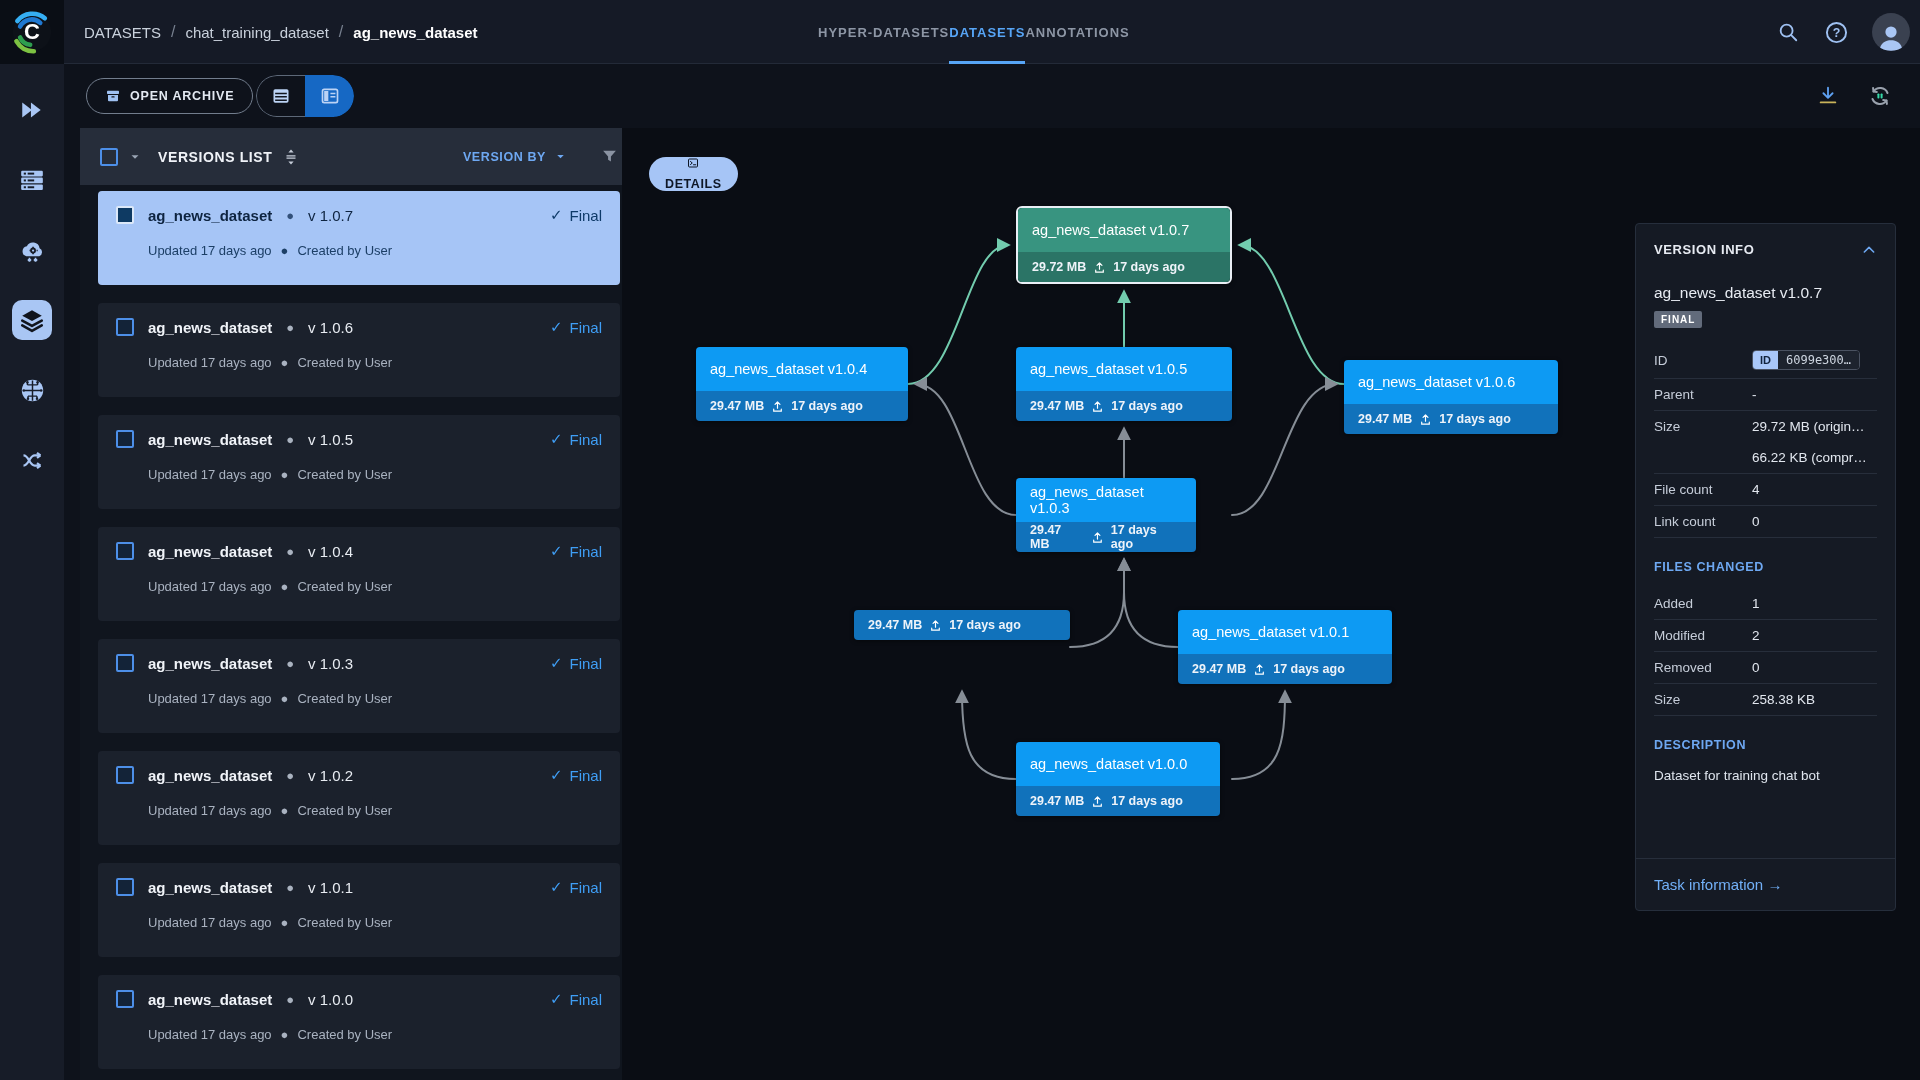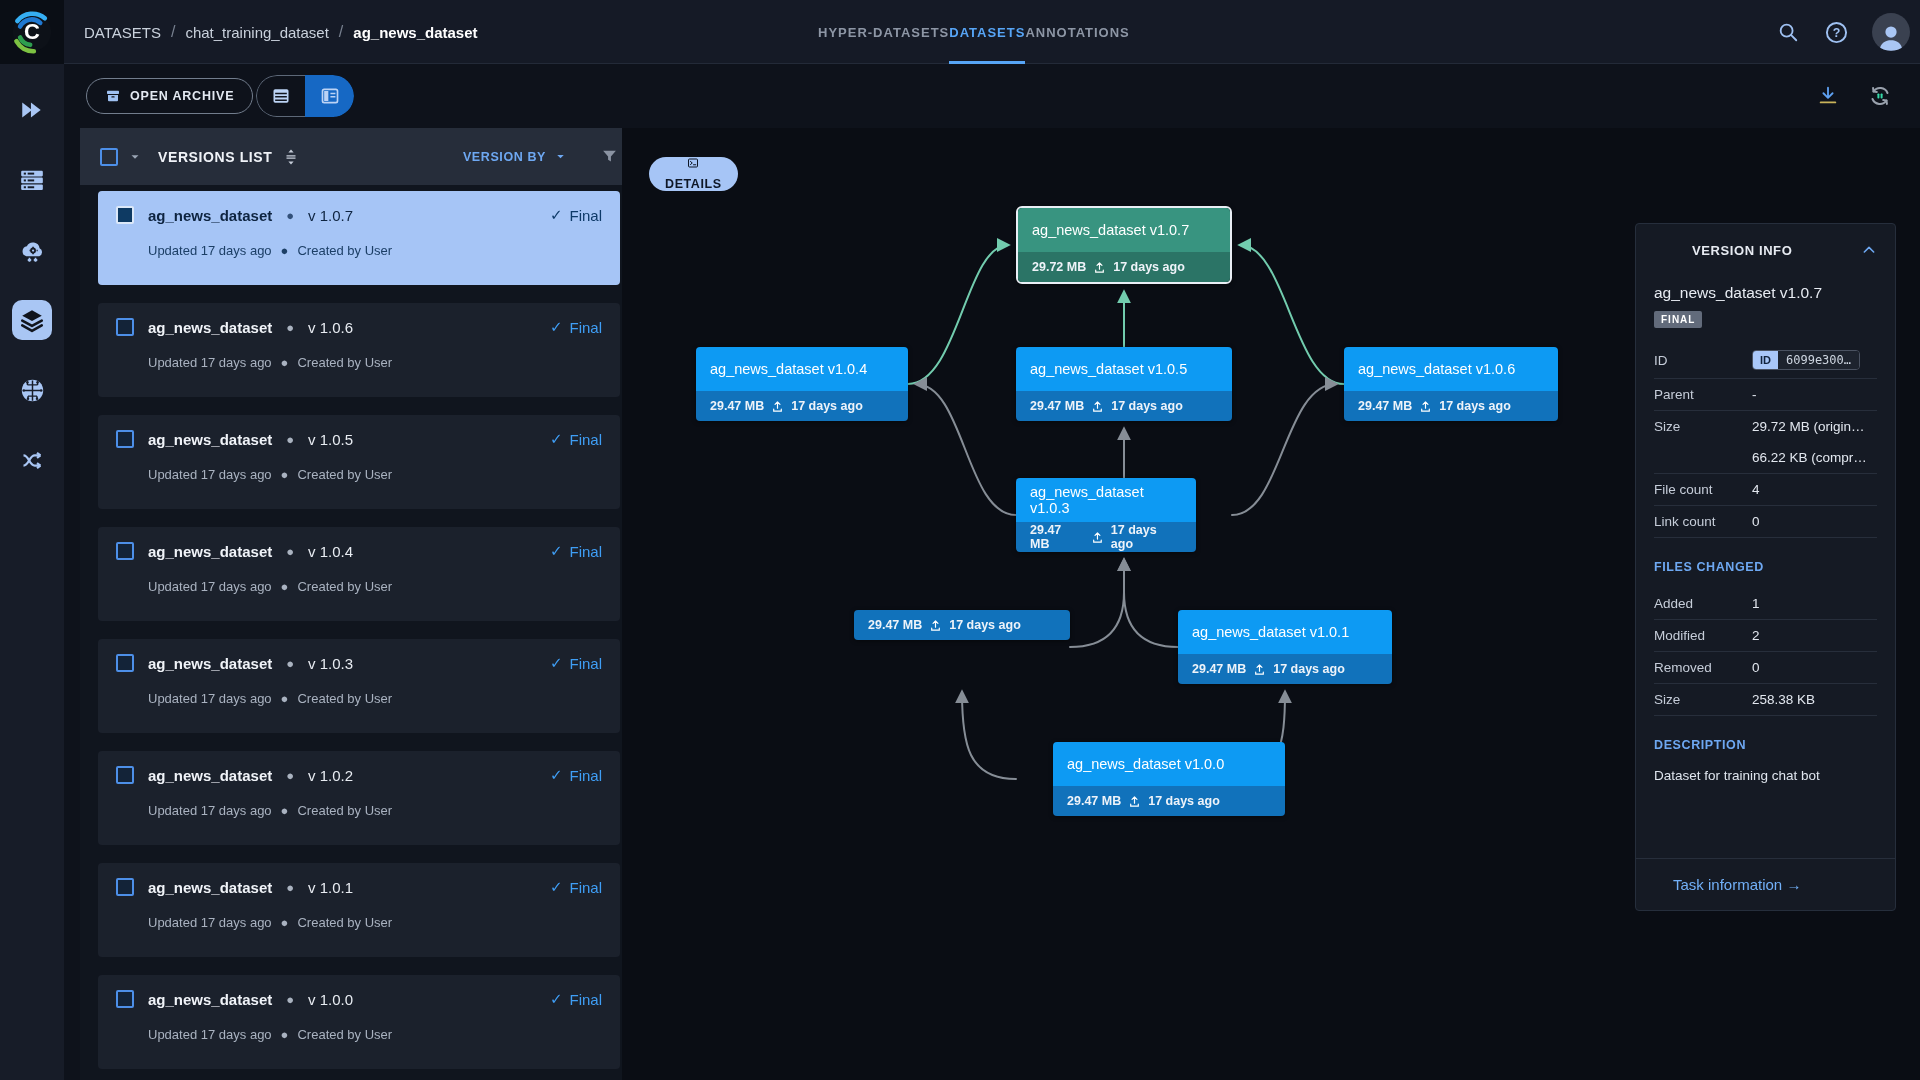--- a/index.html
+++ b/index.html
@@ -67,36 +67,36 @@
   .edges { position:absolute; left:0; top:0; }
   .node { position:absolute; border-radius:4px; overflow:hidden; cursor:pointer; box-shadow:0 1px 4px rgba(0,0,0,0.5); }
   .node .nt { height:44px; display:flex; align-items:center; padding:0 14px; font-size:14.5px; color:#ffffff; background:#0d9af3; }
   .node .nf { height:30px; display:flex; align-items:center; gap:7px; padding:0 14px; font-size:12.5px; font-weight:bold; color:#eef3f9; background:#1172bb; }
   .node.current { border:2px solid #e9eef5; border-radius:6px; }
   .node.current .nt { background:#389480; height:44px; }
   .node.current .nf { background:#2b7466; }
 
   
   .info-card { position:absolute; left:1571px; top:95px; width:261px; height:688px; background:#151a24; border:1px solid #262e3c; border-radius:4px; padding:18px 18px 0 18px; z-index:6; }
-  .ic-head { display:flex; align-items:center; justify-content:space-between;margin-left:38px; }
+  .ic-head { display:flex; justify-content:space-between; }
   .ic-head .t { font-size:13px; font-weight:bold; letter-spacing:0.6px; color:#e7ebf2; }
   .ic-title { margin-top:26px; font-size:15.5px; color:#e7ebf2; }
   .badge { display:inline-block; margin-top:9px; background:#626b7b; color:#ffffff; font-size:10px; font-weight:bold; letter-spacing:1px; padding:3px 7px; border-radius:2px; }
   .rows { margin-top:14px; }
   .row { display:flex; align-items:center; padding:8px 0; border-bottom:1px solid #272e3b; font-size:13.5px; }
   .row.noline { border-bottom:none; }
   .row .lab { width:98px; color:#c6cdd9; flex:0 0 auto; }
   .row .val { color:#e2e7ef; white-space:nowrap; overflow:hidden; }
   .idpill { display:inline-flex; align-items:stretch; border:1px solid #4a5261; border-radius:4px; overflow:hidden; }
   .idpill .chip { background:#a9c7f8; color:#12233c; font-size:11px; font-weight:bold; padding:2px 7px; display:flex; align-items:center; }
   .idpill .v { background:#1d232e; color:#cdd5e0; font-family:"DejaVu Sans Mono","Liberation Mono",monospace; font-size:12px; padding:2px 8px; display:flex; align-items:center; }
   .sec-head { margin-top:22px; font-size:12.5px; font-weight:bold; letter-spacing:0.6px; color:#6ea8f2; }
   .desc { margin-top:16px; font-size:13.5px; color:#dfe5ee; }
   .task-link { position:absolute; left:0; right:0; bottom:0; height:52px; border-top:1px solid #272e3b; display:flex; align-items:center; padding:0 18px; }
-  .task-link a { color:#72b0f8; font-size:15px; text-decoration:none; cursor:pointer;margin-left:19px; }
+  .task-link a { color:#72b0f8; font-size:15px; text-decoration:none; cursor:pointer; }
 
   svg { display:block; }
 </style>
 </head>
 <body>
 
 <div class="app">
 
   <div class="topbar">
     <div class="corner">
@@ -466,21 +466,21 @@
             <div class="nt">ag_news_dataset v1.0.5</div>
             <div class="nf">
               <span class="sz">29.47 MB</span>
               <svg width="13" height="13" viewBox="0 0 24 24">
                 <path d="M12 15 V4 M7.5 8 L12 3.5 L16.5 8" fill="none" stroke="#ffffff" stroke-width="2.2" stroke-linecap="round" stroke-linejoin="round"></path>
                 <path d="M5 17 v3.5 h14 V17" fill="none" stroke="#ffffff" stroke-width="2.2" stroke-linecap="round"></path>
               </svg>
               <span class="ag">17 days ago</span>
             </div>
           </div>
-          <div class="node" style="left: 722px; top: 219px; width: 214px;">
+          <div class="node" style="left: 722px; top: 232px; width: 214px;">
             <div class="nt">ag_news_dataset v1.0.6</div>
             <div class="nf">
               <span class="sz">29.47 MB</span>
               <svg width="13" height="13" viewBox="0 0 24 24">
                 <path d="M12 15 V4 M7.5 8 L12 3.5 L16.5 8" fill="none" stroke="#ffffff" stroke-width="2.2" stroke-linecap="round" stroke-linejoin="round"></path>
                 <path d="M5 17 v3.5 h14 V17" fill="none" stroke="#ffffff" stroke-width="2.2" stroke-linecap="round"></path>
               </svg>
               <span class="ag">17 days ago</span>
             </div>
           </div>
@@ -509,21 +509,21 @@
             <div class="nt">ag_news_dataset v1.0.1</div>
             <div class="nf">
               <span class="sz">29.47 MB</span>
               <svg width="13" height="13" viewBox="0 0 24 24">
                 <path d="M12 15 V4 M7.5 8 L12 3.5 L16.5 8" fill="none" stroke="#ffffff" stroke-width="2.2" stroke-linecap="round" stroke-linejoin="round"></path>
                 <path d="M5 17 v3.5 h14 V17" fill="none" stroke="#ffffff" stroke-width="2.2" stroke-linecap="round"></path>
               </svg>
               <span class="ag">17 days ago</span>
             </div>
           </div>
-          <div class="node" style="left: 394px; top: 614px; width: 232px; margin-left: 37px;">
+          <div class="node" style="left: 394px; top: 614px; width: 204px;">
             <div class="nt">ag_news_dataset v1.0.0</div>
             <div class="nf">
               <span class="sz">29.47 MB</span>
               <svg width="13" height="13" viewBox="0 0 24 24">
                 <path d="M12 15 V4 M7.5 8 L12 3.5 L16.5 8" fill="none" stroke="#ffffff" stroke-width="2.2" stroke-linecap="round" stroke-linejoin="round"></path>
                 <path d="M5 17 v3.5 h14 V17" fill="none" stroke="#ffffff" stroke-width="2.2" stroke-linecap="round"></path>
               </svg>
               <span class="ag">17 days ago</span>
             </div>
           </div>

